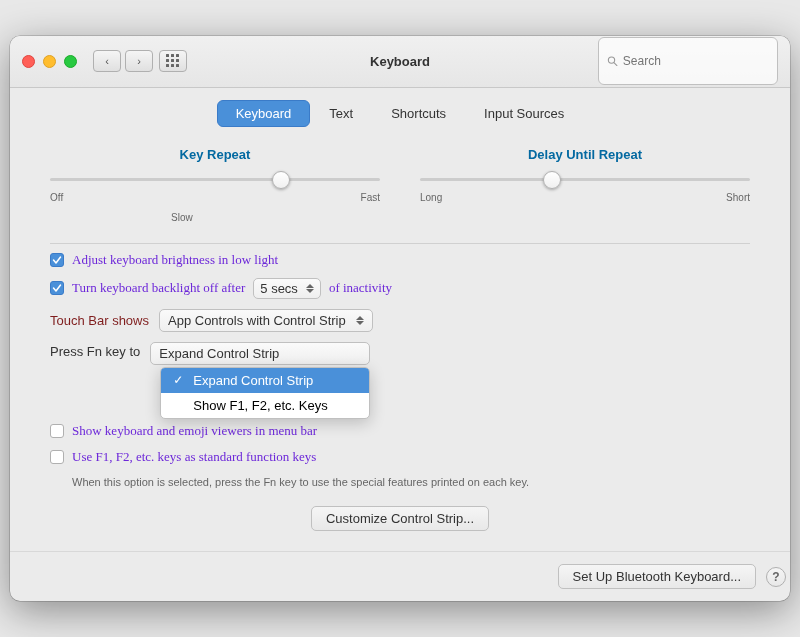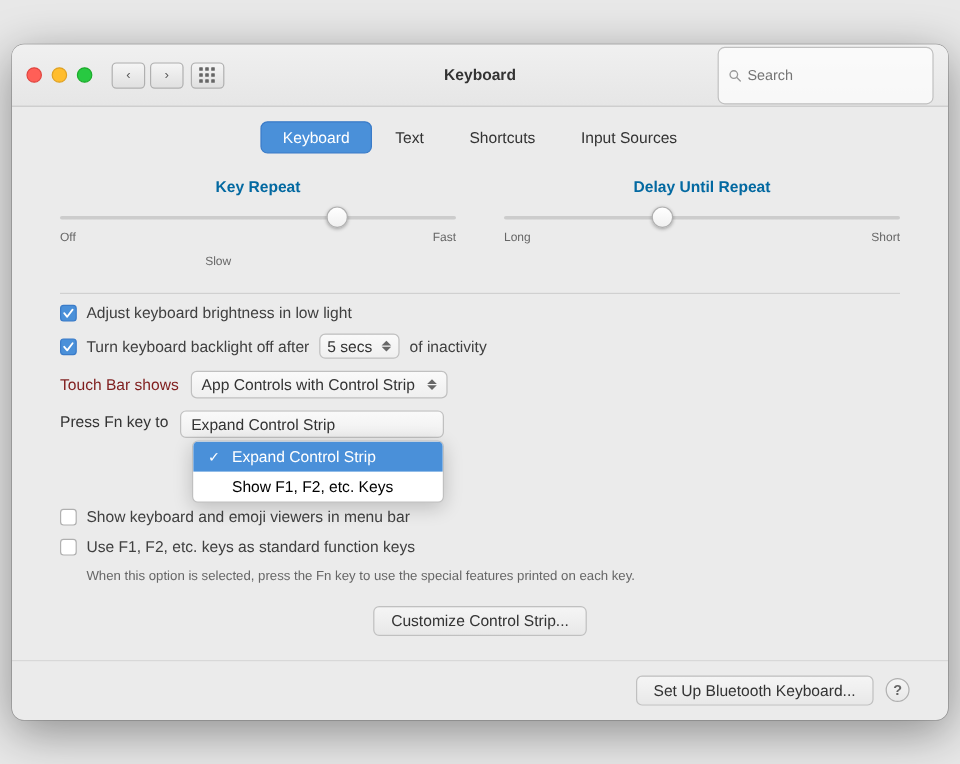--- a/index.html
+++ b/index.html
@@ -249,21 +249,22 @@
       flex-shrink: 0;
     }
 
     .checkbox svg {
       width: 10px;
       height: 10px;
     }
 
     .checkbox-label {
       font-size: 13px;
-      color: #404040;
+      color: #6d28d9;
+      font-family: Liberation Serif, serif;
     }
 
     
     .setting-row {
       display: flex;
       align-items: center;
       gap: 10px;
       margin-bottom: 10px;
     }
 
@@ -376,21 +377,21 @@
       font-size: 13px;
       color: #333;
       cursor: pointer;
     }
 
     
     .footer {
       display: flex;
       justify-content: flex-end;
       align-items: center;
-      padding: 12px 32px;
+      padding: 12px 4px;
       gap: 10px;
       border-top: 1px solid #d8d8d8;
     }
 
     .help-btn {
       width: 20px;
       height: 20px;
       border-radius: 50%;
       border: 1px solid #b0b0b0;
       background: linear-gradient(to bottom, #f5f5f5, #e8e8e8);

